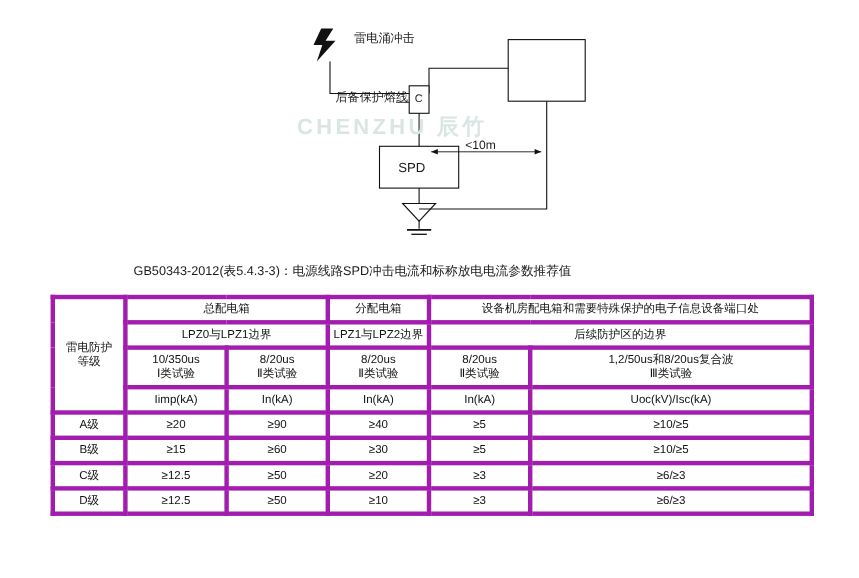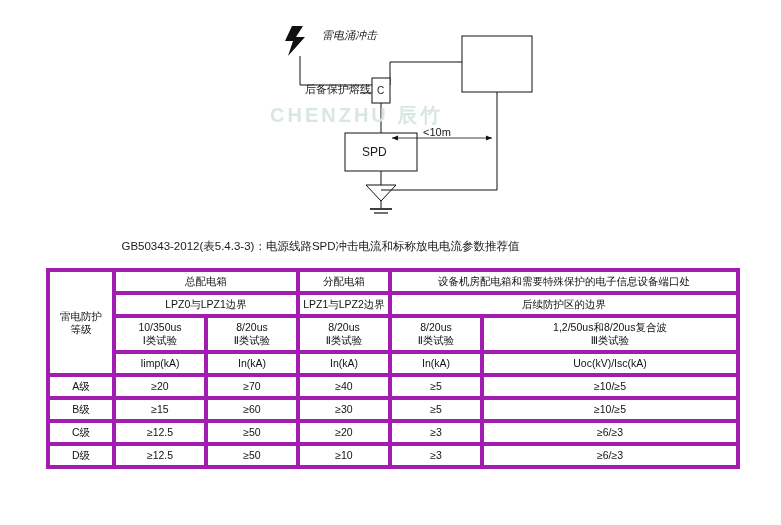--- a/index.html
+++ b/index.html
@@ -36,21 +36,21 @@
   }
   .dlabel {
     position: absolute;
     font-size: 11px;
     line-height: 14px;
     color: #1a1a1a;
     white-space: pre;
   }
   .dlabel.center { text-align: center; }
 
-  #lbl-surge   { left: 322px; top: 28px; font-style: italic; }
+  #lbl-surge   { left: 322px; top: 28px; }
   #lbl-backup  { left: 305px; top: 82px; text-align: center; }
   #lbl-protected { left: 468px; top: 47px; text-align: center; width: 60px; }
   #lbl-spd     { left: 362px; top: 145px; font-size: 12px; }
   #lbl-dist    { left: 423px; top: 125px; font-size: 11px; }
 
   
   #watermark {
     position: absolute;
     left: 270px;
     top: 102px;
@@ -214,21 +214,21 @@
           <td>Iimp(kA)</td>
           <td>In(kA)</td>
           <td>In(kA)</td>
           <td>In(kA)</td>
           <td>Uoc(kV)/Isc(kA)</td>
         </tr>
 
         <tr>
           <td class="rowlabel">A级</td>
           <td>≥20</td>
-          <td>≥70</td>
+          <td>≥90</td>
           <td>≥40</td>
           <td>≥5</td>
           <td>≥10/≥5</td>
         </tr>
         <tr>
           <td class="rowlabel">B级</td>
           <td>≥15</td>
           <td>≥60</td>
           <td>≥30</td>
           <td>≥5</td>

